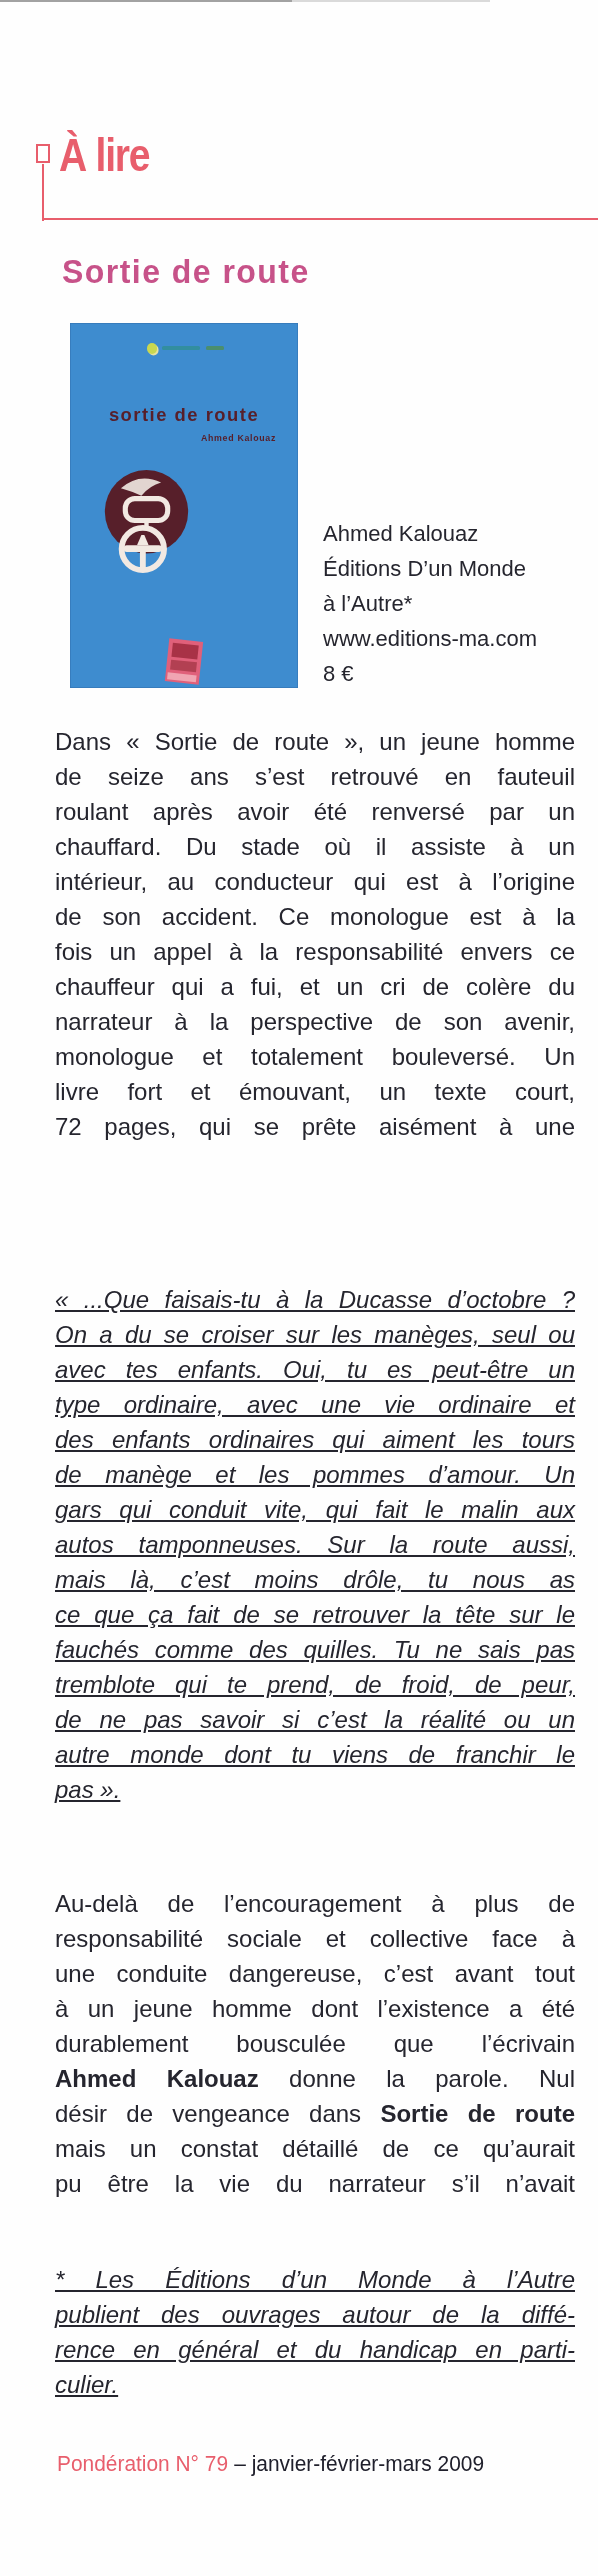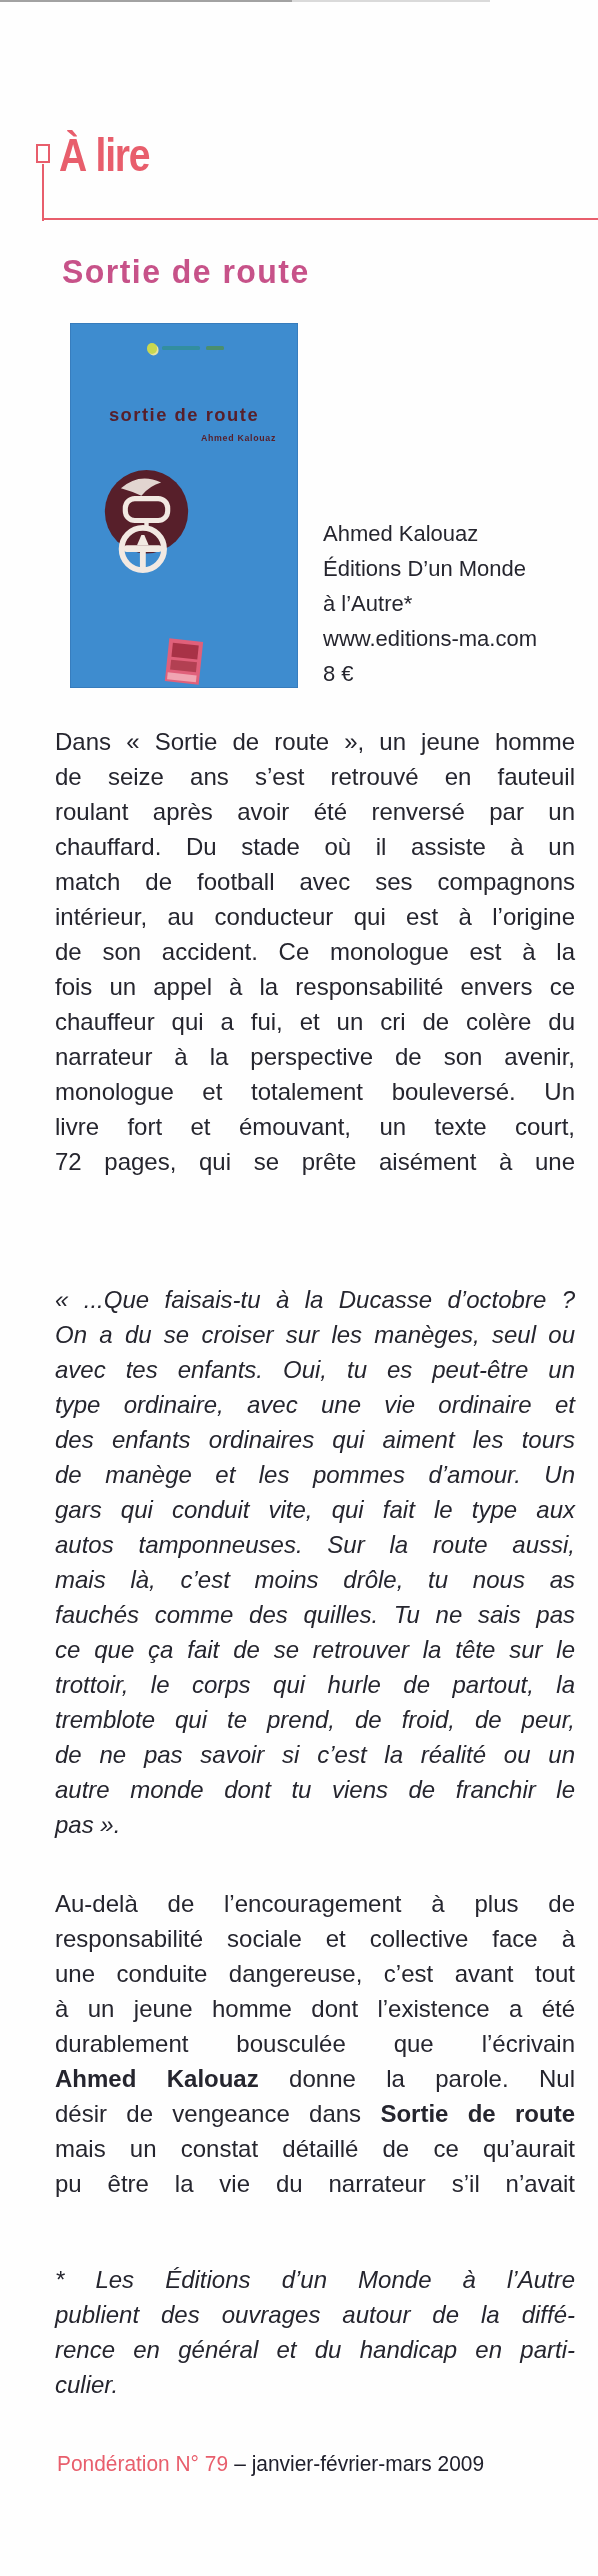--- a/index.html
+++ b/index.html
@@ -53,21 +53,21 @@
   .stamp .r1{position:absolute;left:3.7px;top:4.4px;width:26.4px;height:13.2px;background:#a83246;}
   .stamp .r2{position:absolute;left:3.7px;top:20.6px;width:26.4px;height:10.3px;background:#b24052;}
   .stamp .r3{position:absolute;left:2.2px;top:34px;width:29px;height:6.6px;background:#f0a5b2;}
 
   
   .book-info{position:absolute;left:323px;top:516px;font-size:22px;line-height:35px;color:var(--ink);white-space:nowrap;}
 
   
   .article-body{position:absolute;left:55px;top:0;width:520px;}
   .para{position:absolute;left:0;width:520px;font-size:24px;line-height:35px;color:var(--ink);}
-  .para.italic{font-style:italic;}
+  .para.italic{font-style:italic;text-decoration:underline;}
   .para .line{text-align:justify;text-align-last:justify;}
   .para .line.last{text-align-last:left;}
   .para .b{font-weight:bold;}
   .p1{top:724px;}
   .p2{top:1282px;}
   .p3{top:1874px;margin-top:12px;}
   .p4{top:2262px;}
 
   
   .footer{position:absolute;left:57px;top:2451px;font-size:22px;white-space:nowrap;transform:scaleX(.95);transform-origin:left top;}
@@ -128,43 +128,41 @@
     <div>www.editions-ma.com</div>
     <div>8 €</div>
   </div>
 
   <div class="article-body">
       <div class="para normal p1">
         <div class="line"><span>Dans « Sortie de route », un jeune homme</span></div>
         <div class="line"><span>de seize ans s’est retrouvé en fauteuil</span></div>
         <div class="line"><span>roulant après avoir été renversé par un</span></div>
         <div class="line"><span>chauffard. Du stade où il assiste à un</span></div>
-        <div class="line"><span>match de football avec ses compagnons</span></div>
         <div class="line"><span>intérieur, au conducteur qui est à l’origine</span></div>
         <div class="line"><span>de son accident. Ce monologue est à la</span></div>
         <div class="line"><span>fois un appel à la responsabilité envers ce</span></div>
         <div class="line"><span>chauffeur qui a fui, et un cri de colère du</span></div>
         <div class="line"><span>narrateur à la perspective de son avenir,</span></div>
         <div class="line"><span>monologue et totalement bouleversé. Un</span></div>
         <div class="line"><span>livre fort et émouvant, un texte court,</span></div>
         <div class="line"><span>72 pages, qui se prête aisément à une</span></div>
       </div>
       <div class="para italic p2">
         <div class="line"><span>« ...Que faisais-tu à la Ducasse d’octobre ?</span></div>
         <div class="line"><span>On a du se croiser sur les manèges, seul ou</span></div>
         <div class="line"><span>avec tes enfants. Oui, tu es peut-être un</span></div>
         <div class="line"><span>type ordinaire, avec une vie ordinaire et</span></div>
         <div class="line"><span>des enfants ordinaires qui aiment les tours</span></div>
         <div class="line"><span>de manège et les pommes d’amour. Un</span></div>
-        <div class="line"><span>gars qui conduit vite, qui fait le type aux</span></div>
+        <div class="line"><span>gars qui conduit vite, qui fait le malin aux</span></div>
         <div class="line"><span>autos tamponneuses. Sur la route aussi,</span></div>
         <div class="line"><span>mais là, c’est moins drôle, tu nous as</span></div>
+        <div class="line"><span>ce que ça fait de se retrouver la tête sur le</span></div>
         <div class="line"><span>fauchés comme des quilles. Tu ne sais pas</span></div>
-        <div class="line"><span>ce que ça fait de se retrouver la tête sur le</span></div>
-        <div class="line"><span>trottoir, le corps qui hurle de partout, la</span></div>
         <div class="line"><span>tremblote qui te prend, de froid, de peur,</span></div>
         <div class="line"><span>de ne pas savoir si c’est la réalité ou un</span></div>
         <div class="line"><span>autre monde dont tu viens de franchir le</span></div>
         <div class="line last"><span>pas ».</span></div>
       </div>
       <div class="para normal p3">
         <div class="line"><span>Au-delà de l’encouragement à plus de</span></div>
         <div class="line"><span>responsabilité sociale et collective face à</span></div>
         <div class="line"><span>une conduite dangereuse, c’est avant tout</span></div>
         <div class="line"><span>à un jeune homme dont l’existence a été</span></div>

